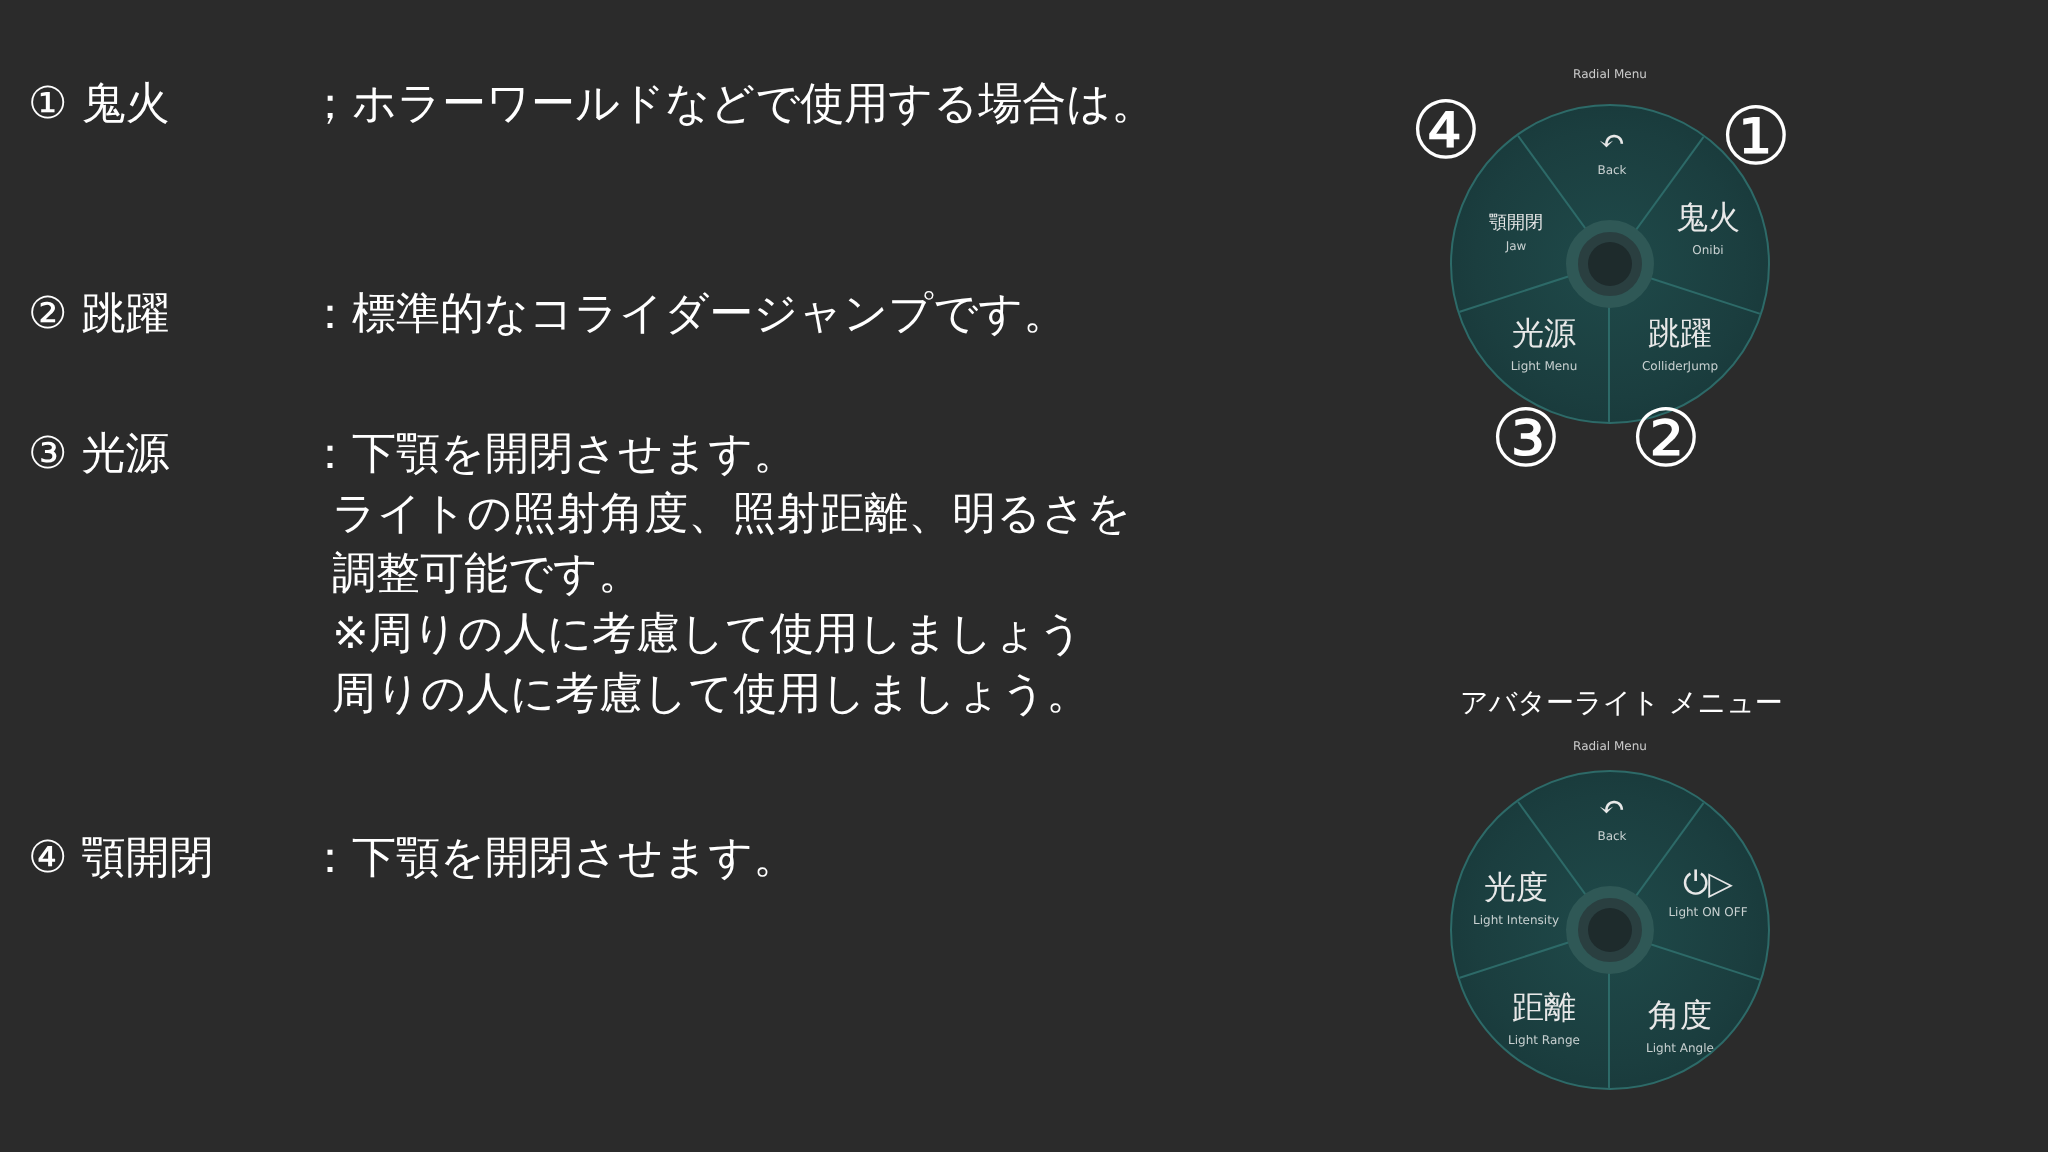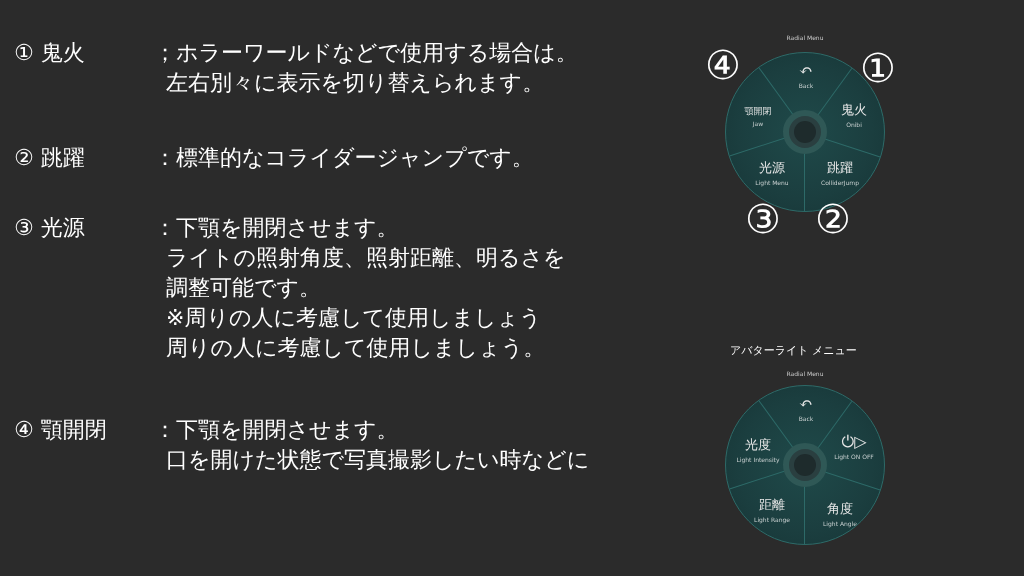--- a/index.html
+++ b/index.html
@@ -13,35 +13,34 @@
   .item .lines .line.cont { padding-left:12px; }
   .menu { position:absolute; width:160px; height:160px; }
   .menu-title { position:absolute; font-size:6px; color:#ccc; text-align:center; width:160px; }
   .wheel { position:absolute; left:0; top:0; width:160px; height:160px; border-radius:50%;
            background:radial-gradient(circle, #1f4a4a 0%, #1b3e3f 60%, #163435 100%);
            border:1.5px solid #2d6a68; box-sizing:border-box; overflow:hidden; }
   .hub { position:absolute; left:50%; top:50%; width:44px; height:44px; margin:-22px 0 0 -22px; border-radius:50%;
          background:#2a3f40; border:6px solid #2f5856; box-sizing:border-box; }
   .hub-inner { position:absolute; left:50%; top:50%; width:22px; height:22px; margin:-11px 0 0 -11px; border-radius:50%; background:#1e2b2c; }
   .seg { position:absolute; text-align:center; width:60px; }
-  .seg .glyph { font-size:13px; color:#e8e8e8; font-family:"DejaVu Serif", serif; }
+  .seg .glyph { font-size:16px; color:#e8e8e8; font-family:"DejaVu Serif", serif; }
   .seg .lbl { font-size:6px; color:#c8d0d0; display:block; margin-top:2px; }
   .divider { position:absolute; left:50%; top:50%; width:80px; height:1px; background:#2d6a68; transform-origin:0 0; }
   .num { position:absolute; font-size:40px; color:#fff; font-family:"DejaVu Serif", serif; }
-  .caption { position:absolute; left:730px; top:343px; font-size:11px; color:#fff;text-align:center; }
+  .caption { position:absolute; left:730px; top:343px; font-size:14px; color:#fff;text-align:center; }
 </style>
 </head>
 <body>
 
 <div class="desc">
   <div class="item" style="top:38px">
     <span class="head">① 鬼火</span>
     <div class="lines">
       <span class="line">；ホラーワールドなどで使用する場合は。</span>
-      <span class="line cont">左右別々に表示を切り替えられます。</span>
     </div>
   </div>
   <div class="item" style="top:143px">
     <span class="head">② 跳躍</span>
     <div class="lines">
       <span class="line">：標準的なコライダージャンプです。</span>
     </div>
   </div>
   <div class="item" style="top:213px">
     <span class="head">③ 光源</span>
@@ -50,21 +49,20 @@
       <span class="line cont">ライトの照射角度、照射距離、明るさを</span>
       <span class="line cont">調整可能です。</span>
       <span class="line cont">※周りの人に考慮して使用しましょう</span>
       <span class="line cont">周りの人に考慮して使用しましょう。</span>
     </div>
   </div>
   <div class="item" style="top:415px">
     <span class="head">④ 顎開閉</span>
     <div class="lines">
       <span class="line">：下顎を開閉させます。</span>
-      <span class="line cont">口を開けた状態で写真撮影したい時などに</span>
     </div>
   </div>
 </div>
 
 <div class="menu-title" style="left:725px;top:34px">Radial Menu</div>
 <div class="menu" style="left:725px;top:52px">
   <div class="wheel">
     <div class="divider" style="transform:rotate(-54deg)"></div>
     <div class="divider" style="transform:rotate(18deg)"></div>
     <div class="divider" style="transform:rotate(90deg)"></div>

